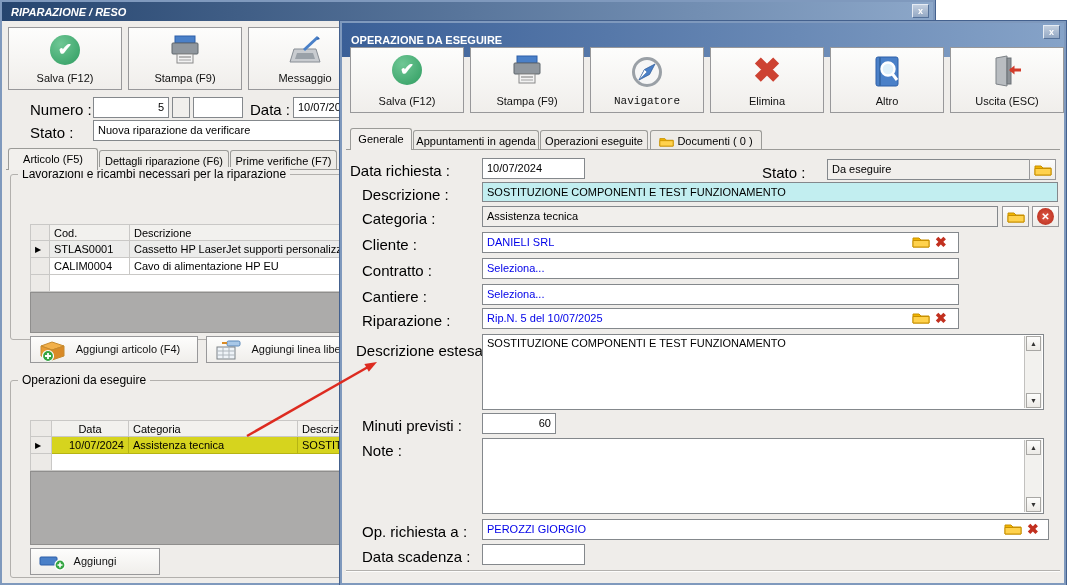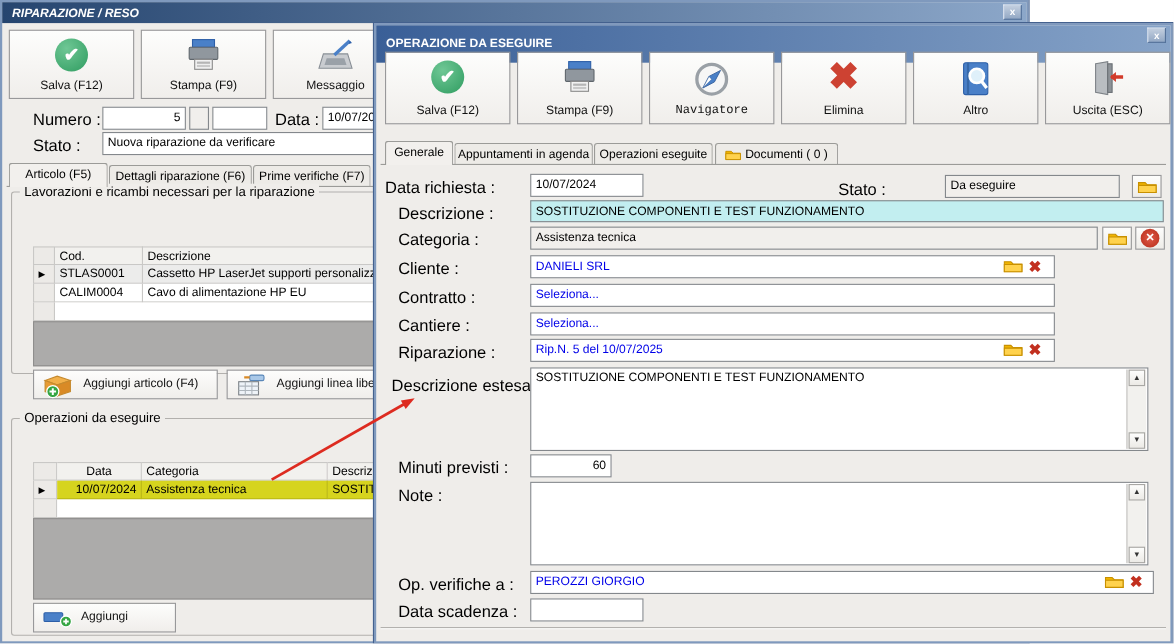--- a/index.html
+++ b/index.html
@@ -240,21 +240,21 @@
             <path d="M1 5.5 h16 v6.5 h-16 z" fill="#ffd24d" stroke="#c89000"></path>
           </svg>
       </span><span>Documenti ( 0 )</span>
     </div>
     <div class="tabline" style="left:4px;top:126px;width:714px;"></div>
 
     <span class="lbl" style="left:8px;top:139px;width:116px;">Data richiesta :</span>
     <div class="field" style="left:140px;top:135px;width:103px;height:21px;">10/07/2024</div>
 
     <span class="lbl" style="left:420px;top:141px;width:60px;">Stato :</span>
-    <div class="field ro" style="left:485px;top:136px;width:159px;height:21px;margin-left:32px;">Da eseguire</div>
+    <div class="field ro" style="left:485px;top:136px;width:204px;height:21px;">Da eseguire</div>
     <div class="smbtn" style="left:687px;top:136px;width:27px;height:21px;">
       <span>
           <svg width="18" height="13" viewBox="0 0 18 13">
             <path d="M1 3 h6 l2 2 h8 v7 h-16 z" fill="#f0b400" stroke="#c89000"></path>
             <path d="M1 5.5 h16 v6.5 h-16 z" fill="#ffd24d" stroke="#c89000"></path>
           </svg>
         </span>
     </div>
 
     <span class="lbl" style="left:20px;top:163px;width:116px;">Descrizione :</span>
@@ -318,21 +318,21 @@
 
     <span class="lbl" style="left:20px;top:419px;width:116px;">Note :</span>
     <div class="ta" style="left:140px;top:415px;width:562px;height:76px;">
       <span></span>
       <span class="sb">
         <span class="sbbtn" style="top:0;">▲</span>
         <span class="sbbtn" style="bottom:0;">▼</span>
       </span>
     </div>
 
-    <span class="lbl" style="left:20px;top:500px;width:116px;">Op. verifiche a :</span>
+    <span class="lbl" style="left:20px;top:500px;width:116px;">Op. richiesta a :</span>
     <div class="field blue" style="left:140px;top:496px;width:567px;height:21px;">PEROZZI GIORGIO</div>
     <div class="fico" style="left:662px;top:499px;">
       <span>
           <svg width="18" height="13" viewBox="0 0 18 13">
             <path d="M1 3 h6 l2 2 h8 v7 h-16 z" fill="#f0b400" stroke="#c89000"></path>
             <path d="M1 5.5 h16 v6.5 h-16 z" fill="#ffd24d" stroke="#c89000"></path>
           </svg>
         </span>
       <span class="redx">✖</span>
     </div>

